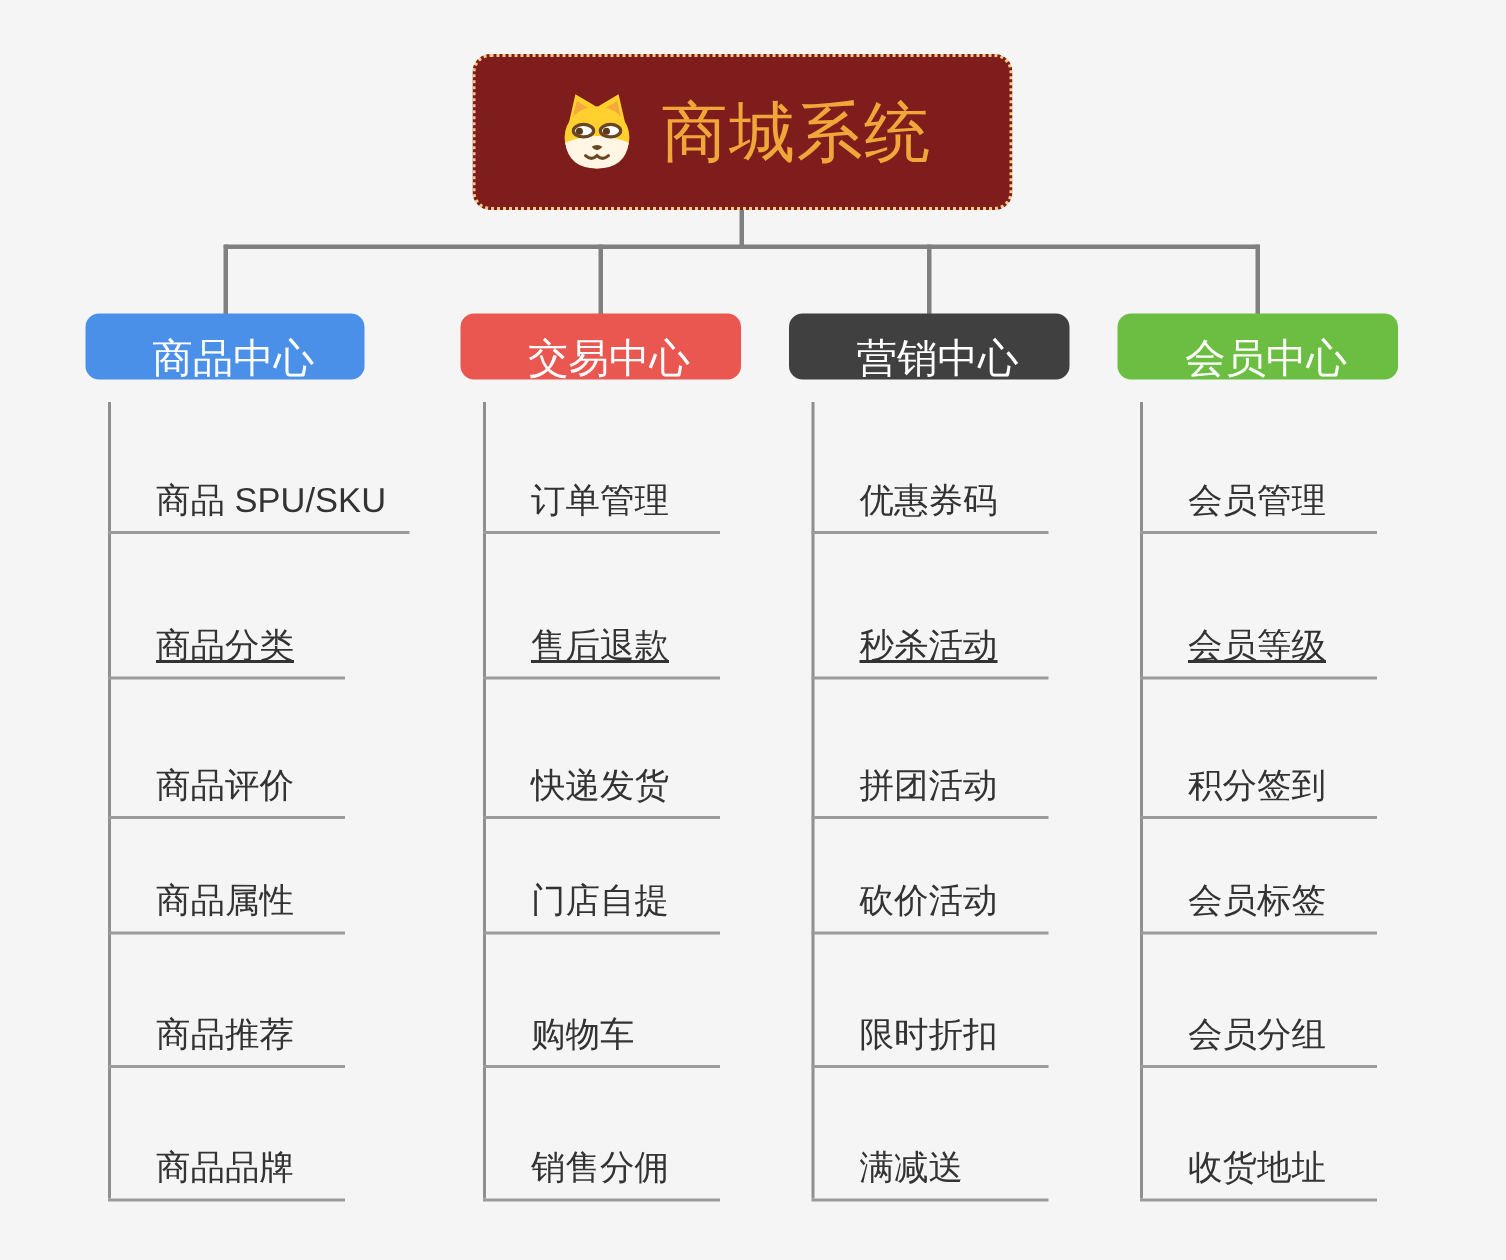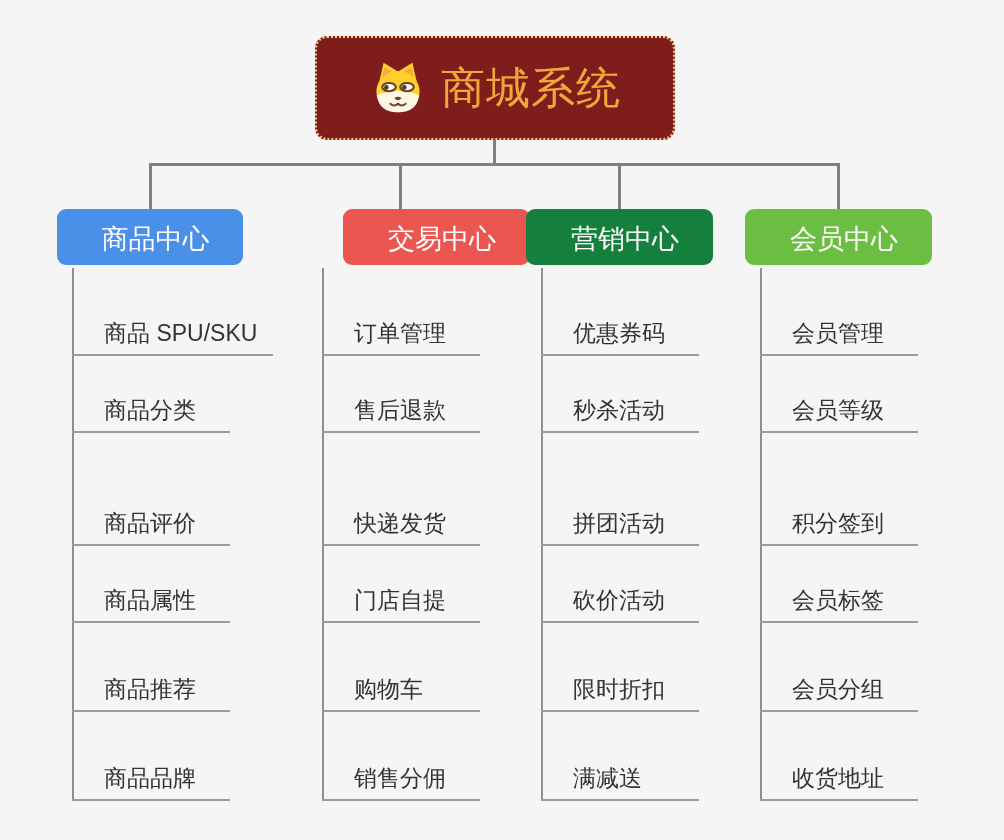--- a/index.html
+++ b/index.html
@@ -28,21 +28,21 @@
   .line{position:absolute;background:#808080;}
   .root-stub {left:493px;top:140px;width:3px;height:24px;}
   .hbar      {left:149px;top:163px;width:691px;height:3px;border-radius:2px;}
   .stub-0    {left:149px;top:163px;width:3px;height:47px;}
   .stub-1    {left:399px;top:163px;width:3px;height:47px;}
   .stub-2    {left:618px;top:163px;width:3px;height:47px;}
   .stub-3    {left:837px;top:163px;width:3px;height:47px;}
 
   
   .branch{
-    position:absolute;top:209px;height:56px;border-radius:9px;
+    position:absolute;top:209px;height:44px;border-radius:9px;
     color:#FFFFFF;font-size:27px;line-height:60px;text-align:center;
     box-sizing:border-box;white-space:nowrap;cursor:default;padding-left:11px;
   }
   .branch.b0{left:57px;width:186px;}
   .branch.b1{left:307px;width:187px;}
   .branch.b2{left:526px;width:187px;}
   .branch.b3{left:745px;width:187px;}
 
   
   .col{position:absolute;top:268px;width:250px;height:540px;}
@@ -50,21 +50,21 @@
   .col.c1{left:322px;}
   .col.c2{left:541px;}
   .col.c3{left:760px;}
   .vline{position:absolute;left:0;top:0;width:2px;height:531px;background:#8F8F8F;}
   .leaf{
     position:absolute;left:0;height:44px;box-sizing:content-box;
     padding:0 16px 0 32px;border-bottom:2px solid #9B9B9B;
     font-size:23px;line-height:46px;color:#333333;white-space:nowrap;
     min-width:110px;
   }
-  .leaf.r0{top:42px;}  .leaf.r1{top:119px;} .leaf.r2{top:232px;}
+  .leaf.r0{top:42px;}  .leaf.r1{top:139px;text-decoration:underline;} .leaf.r2{top:232px;}
   .leaf.r3{top:309px;} .leaf.r4{top:398px;} .leaf.r5{top:487px;}
 </style>
 </head>
 <body>
 
 <div class="stage">
 
   <div class="line root-stub"></div>
   <div class="line hbar"></div>
   <div class="line stub-0"></div>
@@ -84,22 +84,22 @@
       <ellipse cx="42" cy="29" rx="7.5" ry="4.6" fill="#FFFFFF" stroke="#6B4423" stroke-width="2.4"></ellipse>
       <circle cx="19" cy="29.4" r="2.6" fill="#5B3A1C"></circle>
       <circle cx="39" cy="29.4" r="2.6" fill="#5B3A1C"></circle>
       <path d="M28 41 Q32 38.2 36 41 Q32 46 28 41 Z" fill="#6B4423"></path>
       <path d="M23.5 47.5 Q28 51.5 32 47.5 Q36 51.5 40.5 47.5" fill="none" stroke="#6B4423" stroke-width="2.2" stroke-linecap="round"></path>
     </svg>
     <span class="root-title">商城系统</span>
   </div>
 
   <div class="branch b0" style="background-color: rgb(74, 143, 232);">商品中心</div>
-  <div class="branch b1" style="background-color: rgb(234, 87, 81); margin-left: 36px;">交易中心</div>
-  <div class="branch b2" style="background-color: #15803d;">营销中心</div>
+  <div class="branch b1" style="background-color: rgb(234, 87, 81);">交易中心</div>
+  <div class="branch b2" style="background-color: #404040;">营销中心</div>
   <div class="branch b3" style="background-color: rgb(108, 190, 67);">会员中心</div>
 
   <div class="col c0">
     <div class="vline"></div>
     <div class="leaf r0">商品 SPU/SKU</div>
     <div class="leaf r1">商品分类</div>
     <div class="leaf r2">商品评价</div>
     <div class="leaf r3">商品属性</div>
     <div class="leaf r4">商品推荐</div>
     <div class="leaf r5">商品品牌</div>

